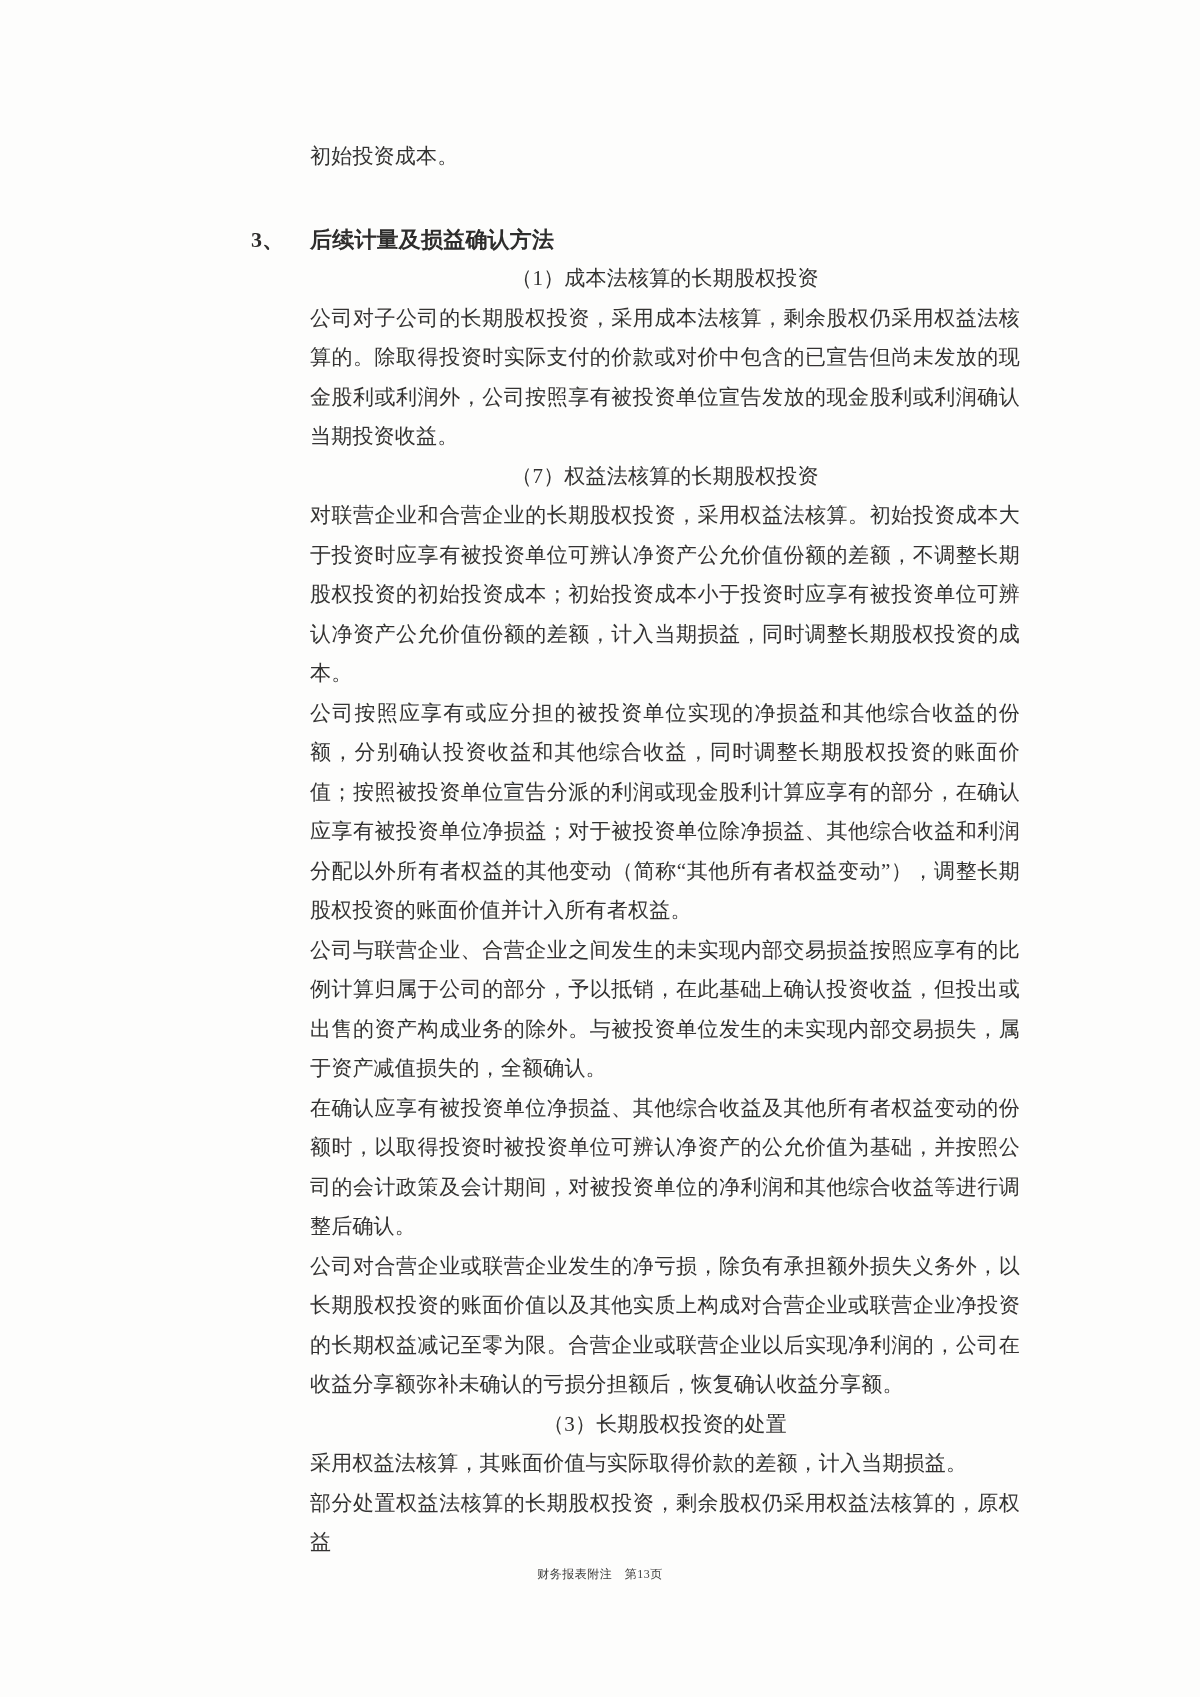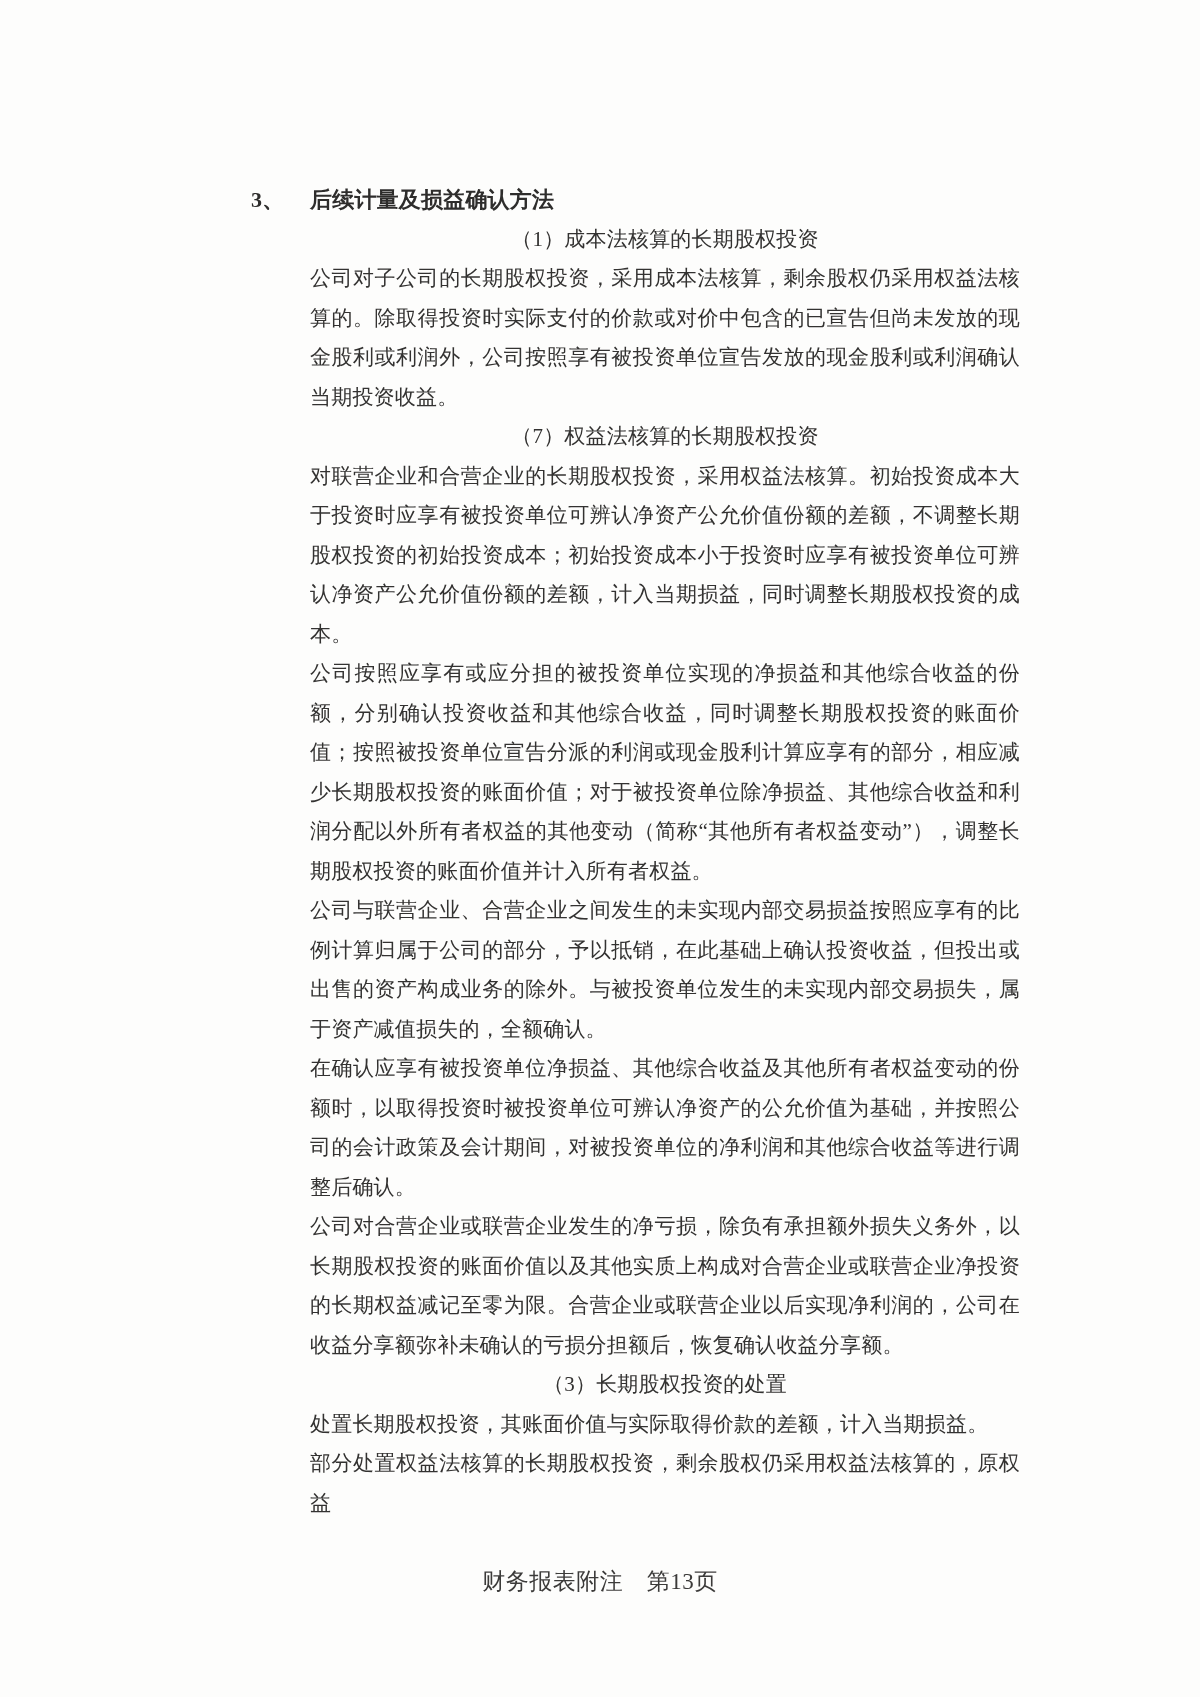--- a/index.html
+++ b/index.html
@@ -42,47 +42,48 @@
     left: -59px;
     top: 0;
   }
   .subtitle { text-align: center; }
   .footer {
     position: absolute;
     top: 1566px;
     left: 0;
     width: 100%;
     text-align: center;
-    font-size: 23px;
+    font-size: 12px;
     color: #3c3b3a;
     letter-spacing: 0.5px;
   }
 </style>
 </head>
 <body>
 
 <div class="page">
   <div class="content">
 
+    <p class="para">初始投资成本。</p>
 
     <div class="heading">
       <span class="hnum">3、</span>
       <span class="htitle">后续计量及损益确认方法</span>
     </div>
 
     <p class="subtitle">（1）成本法核算的长期股权投资</p>
     <p class="para">公司对子公司的长期股权投资，采用成本法核算，剩余股权仍采用权益法核算的。除取得投资时实际支付的价款或对价中包含的已宣告但尚未发放的现金股利或利润外，公司按照享有被投资单位宣告发放的现金股利或利润确认当期投资收益。</p>
 
     <p class="subtitle">（7）权益法核算的长期股权投资</p>
     <p class="para">对联营企业和合营企业的长期股权投资，采用权益法核算。初始投资成本大于投资时应享有被投资单位可辨认净资产公允价值份额的差额，不调整长期股权投资的初始投资成本；初始投资成本小于投资时应享有被投资单位可辨认净资产公允价值份额的差额，计入当期损益，同时调整长期股权投资的成本。</p>
-    <p class="para">公司按照应享有或应分担的被投资单位实现的净损益和其他综合收益的份额，分别确认投资收益和其他综合收益，同时调整长期股权投资的账面价值；按照被投资单位宣告分派的利润或现金股利计算应享有的部分，相应减少长期股权投资的账面价值；对于被投资单位除净损益、其他综合收益和利润分配以外所有者权益的其他变动（简称“其他所有者权益变动”），调整长期股权投资的账面价值并计入所有者权益。</p>
+    <p class="para">公司按照应享有或应分担的被投资单位实现的净损益和其他综合收益的份额，分别确认投资收益和其他综合收益，同时调整长期股权投资的账面价值；按照被投资单位宣告分派的利润或现金股利计算应享有的部分，在确认应享有被投资单位净损益；对于被投资单位除净损益、其他综合收益和利润分配以外所有者权益的其他变动（简称“其他所有者权益变动”），调整长期股权投资的账面价值并计入所有者权益。</p>
     <p class="para">公司与联营企业、合营企业之间发生的未实现内部交易损益按照应享有的比例计算归属于公司的部分，予以抵销，在此基础上确认投资收益，但投出或出售的资产构成业务的除外。与被投资单位发生的未实现内部交易损失，属于资产减值损失的，全额确认。</p>
     <p class="para">在确认应享有被投资单位净损益、其他综合收益及其他所有者权益变动的份额时，以取得投资时被投资单位可辨认净资产的公允价值为基础，并按照公司的会计政策及会计期间，对被投资单位的净利润和其他综合收益等进行调整后确认。</p>
     <p class="para">公司对合营企业或联营企业发生的净亏损，除负有承担额外损失义务外，以长期股权投资的账面价值以及其他实质上构成对合营企业或联营企业净投资的长期权益减记至零为限。合营企业或联营企业以后实现净利润的，公司在收益分享额弥补未确认的亏损分担额后，恢复确认收益分享额。</p>
 
     <p class="subtitle">（3）长期股权投资的处置</p>
-    <p class="para">处置长期股权投资，其账面价值与实际取得价款的差额，计入当期损益。</p>
+    <p class="para">采用权益法核算，其账面价值与实际取得价款的差额，计入当期损益。</p>
     <p class="para">部分处置权益法核算的长期股权投资，剩余股权仍采用权益法核算的，原权益</p>
 
   </div>
 
   <div class="footer">财务报表附注　第13页</div>
 </div>
 
 </body></html>

